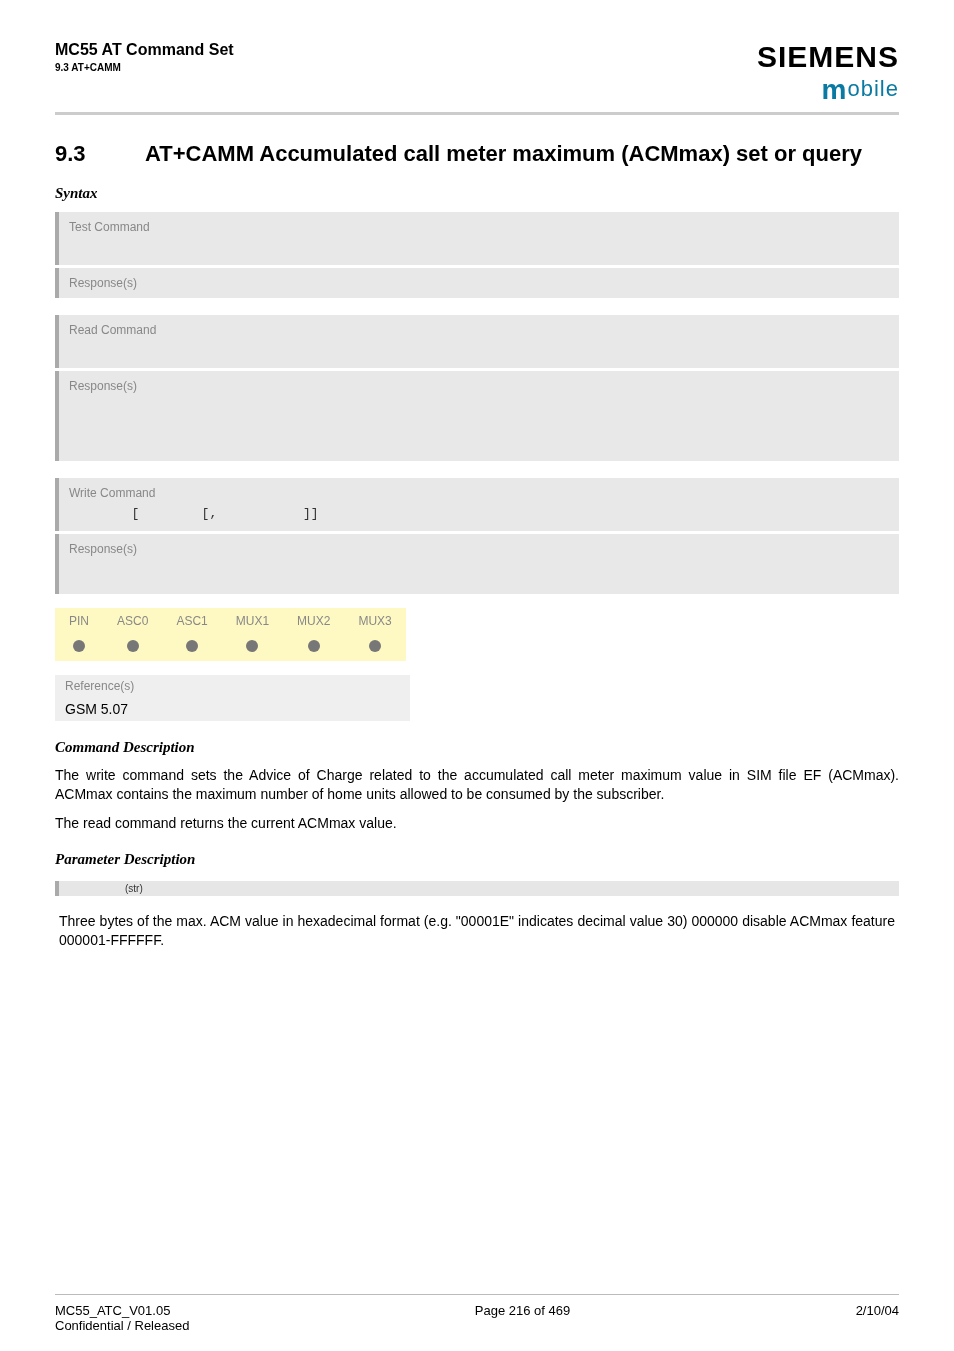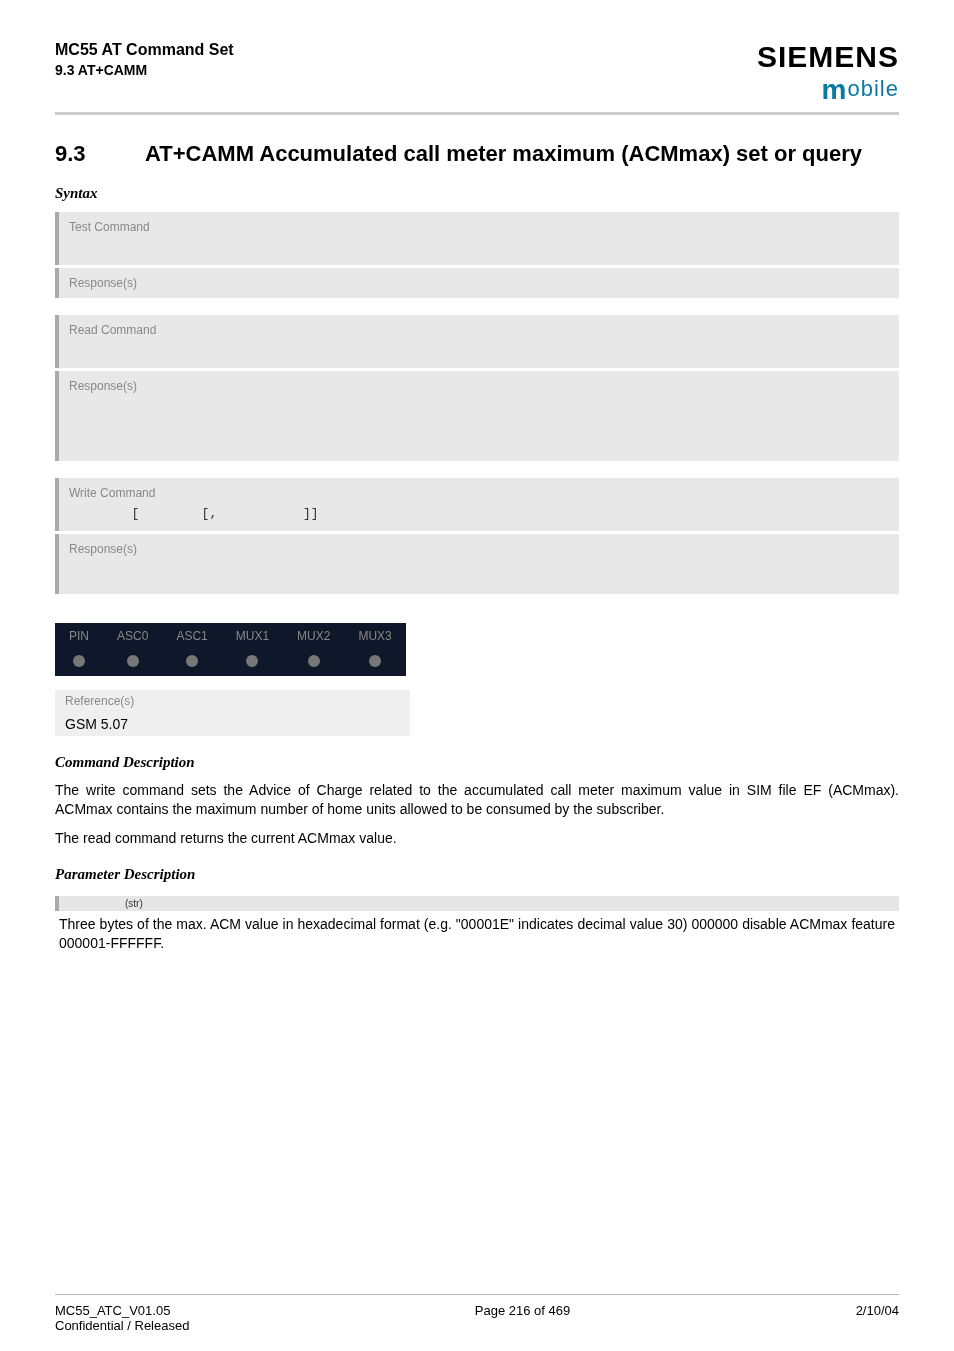--- a/index.html
+++ b/index.html
@@ -22,21 +22,21 @@
     align-items: flex-start;
     border-bottom: 3px solid #ccc;
     padding-bottom: 6px;
     margin-bottom: 26px;
   }
   .header-left {
     font-size: 16px;
     line-height: 1.3;
   }
   .header-left .line1 { font-weight: bold; }
-  .header-left .line2 { font-weight: bold; font-size: 14px; }
+  .header-left .line2 { font-weight: bold; font-size: 10px; }
   .header-right { text-align: right; }
   .siemens {
     font-weight: 900;
     font-size: 30px;
     letter-spacing: 1px;
     color: #000;
   }
   .mobile {
     font-size: 22px;
     color: #0a7aa3;
@@ -79,22 +79,22 @@
     color: #333;
     padding: 0 10px 10px 10px;
     white-space: pre;
   }
   .block-spacer { height: 14px; }
   .resp-box { min-height: 30px; }
   .resp-box.tall { min-height: 90px; }
   .resp-box.med { min-height: 60px; }
   table.pin-table {
     border-collapse: collapse;
-    background: #0f172a;
-    margin-top: 29px;
+    background: #fef9c3;
+    margin-top: 14px;
   }
   table.pin-table td, table.pin-table th {
     font-size: 12px;
     color: #888;
     padding: 6px 14px;
     text-align: center;
     font-weight: normal;
   }
   .dot {
     width: 12px;
@@ -125,21 +125,21 @@
     line-height: 1.35;
     margin: 10px 0;
     text-align: justify;
   }
   .param-row {
     background: #e6e6e6;
     border-left: 4px solid #aaa;
     font-size: 10px;
     padding: 2px 10px;
     color: #333;
-    margin-bottom: 4px;
+    margin-bottom: 16px;
     display: inline-block;
     width: 100%;
     box-sizing: border-box;
   }
   .param-row .ptype { margin-left: 56px; }
   .param-body {
     font-size: 14px;
     line-height: 1.35;
     padding: 0 4px 0 4px;
     text-align: justify;

